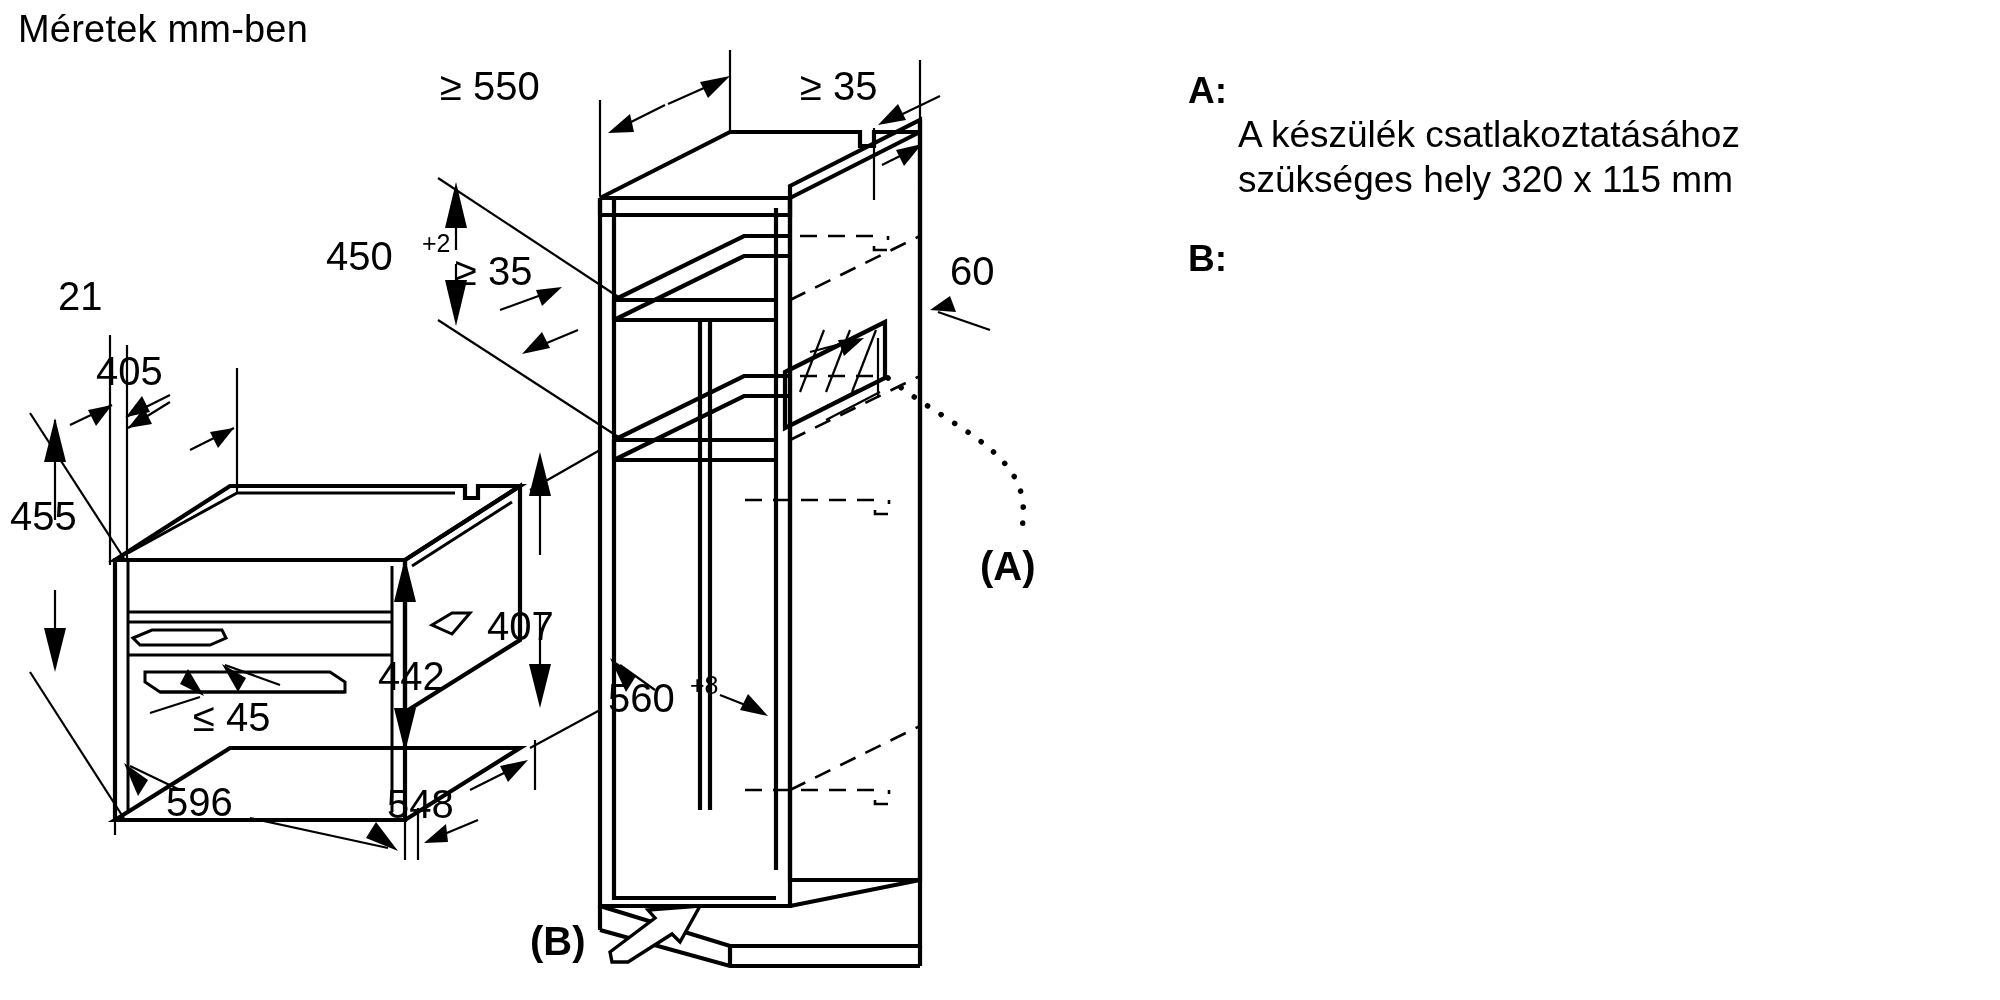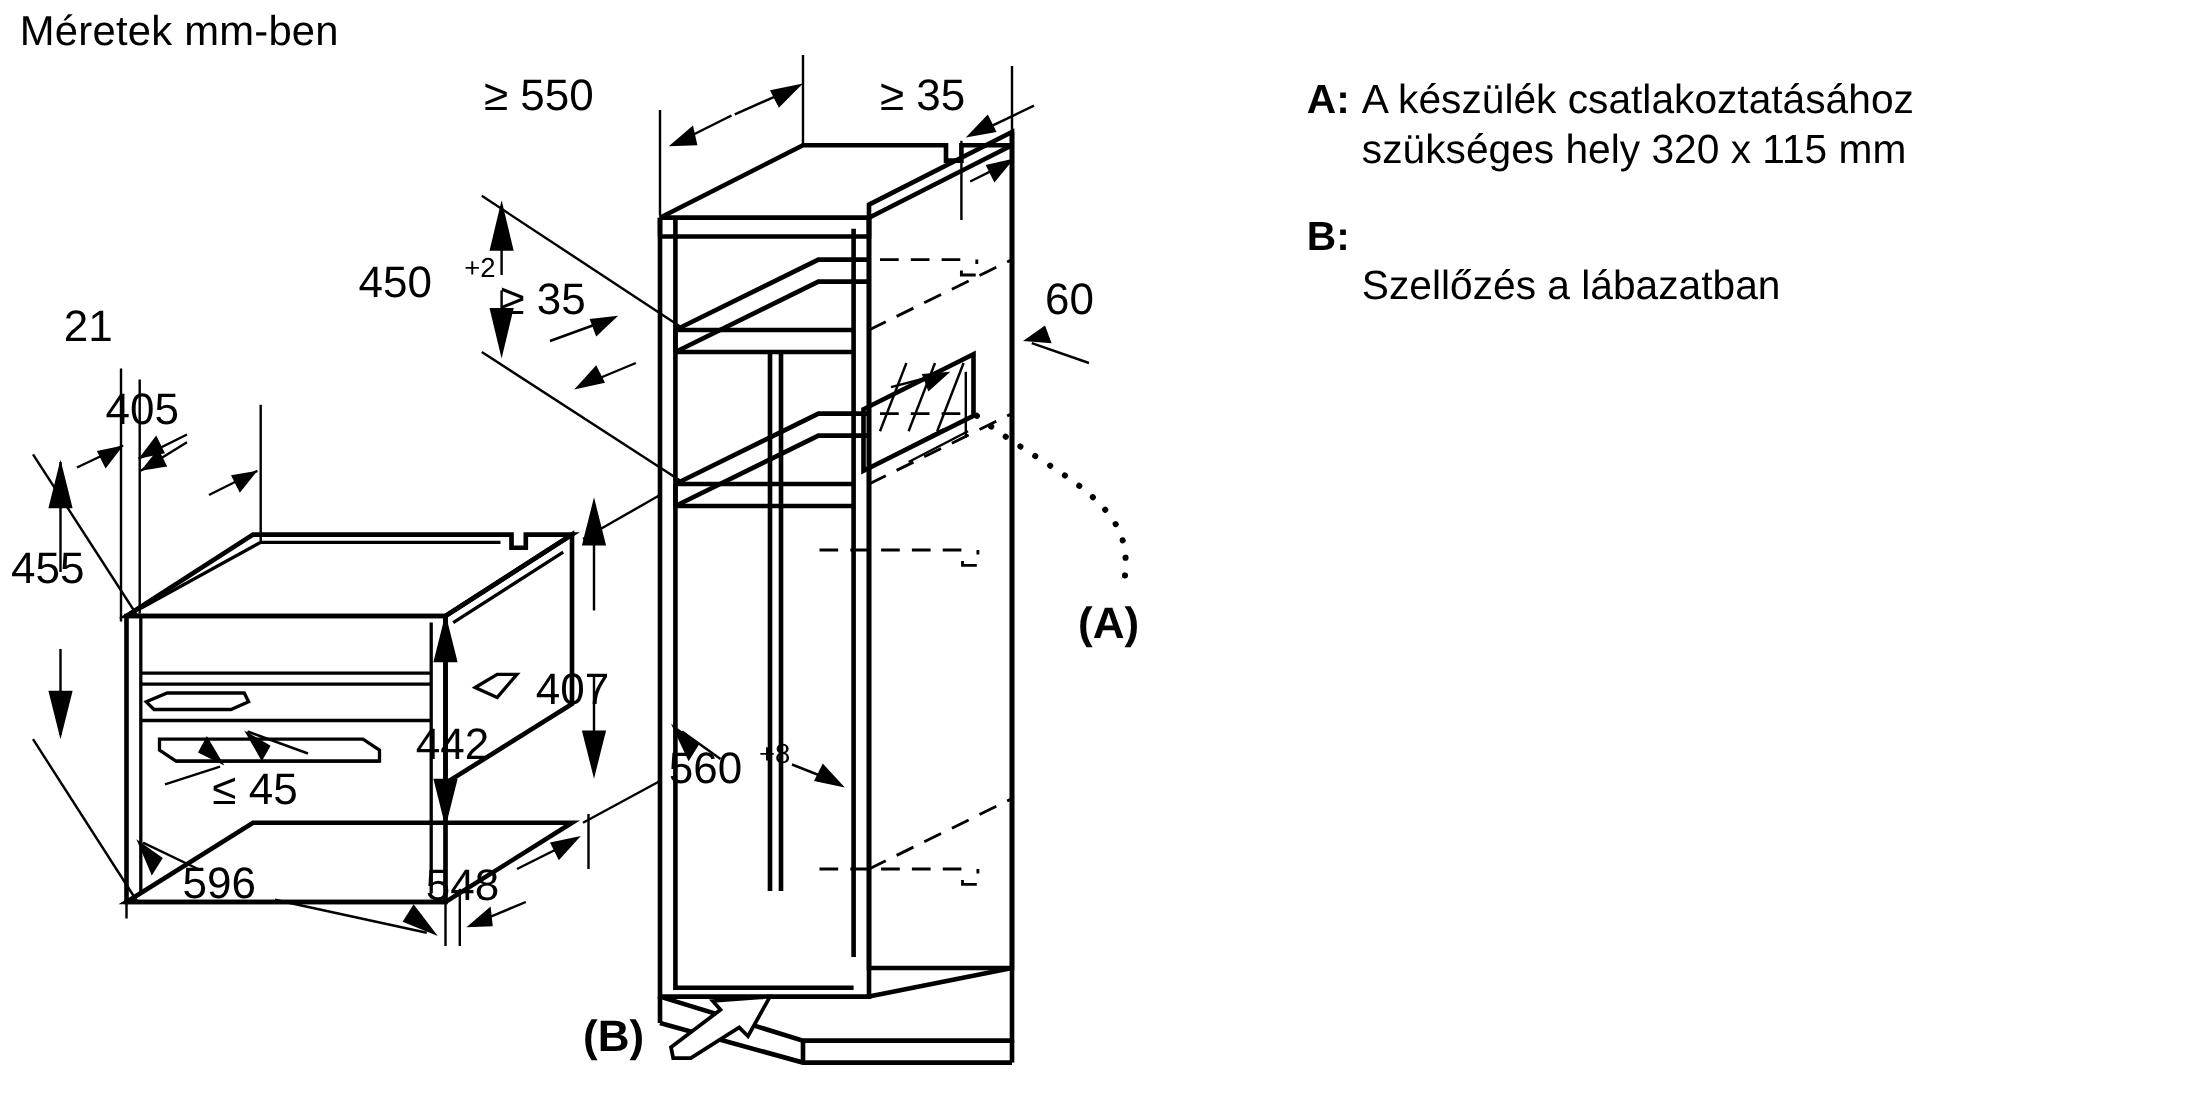--- a/index.html
+++ b/index.html
@@ -50,20 +50,21 @@
     font-size: 37px;
     font-weight: bold;
     white-space: nowrap;
     line-height: 1.22;
     padding-right: 11px;
   }
   .legend-text {
     font-size: 37px;
     line-height: 1.22;
     white-space: pre-line;
+    margin-top: 44px;
   }
   .sup {
     font-size: 0.62em;
     vertical-align: super;
     line-height: 0;
   }
   text {
     font-family: "Liberation Sans", sans-serif;
     fill: #000;
   }
@@ -343,18 +344,17 @@
 
   <div class="legend">
     <div class="legend-row">
       <div class="legend-key">A:</div>
       <div class="legend-text">A készülék csatlakoztatásához
 szükséges hely 320 x 115 mm</div>
     </div>
     <div class="legend-row">
       <div class="legend-key">B:</div>
       <div class="legend-text">
-        <div>Szellőzés a lábazatban</div>
       </div>
     </div>
   </div>
 
 </div>
 
 </body></html>

